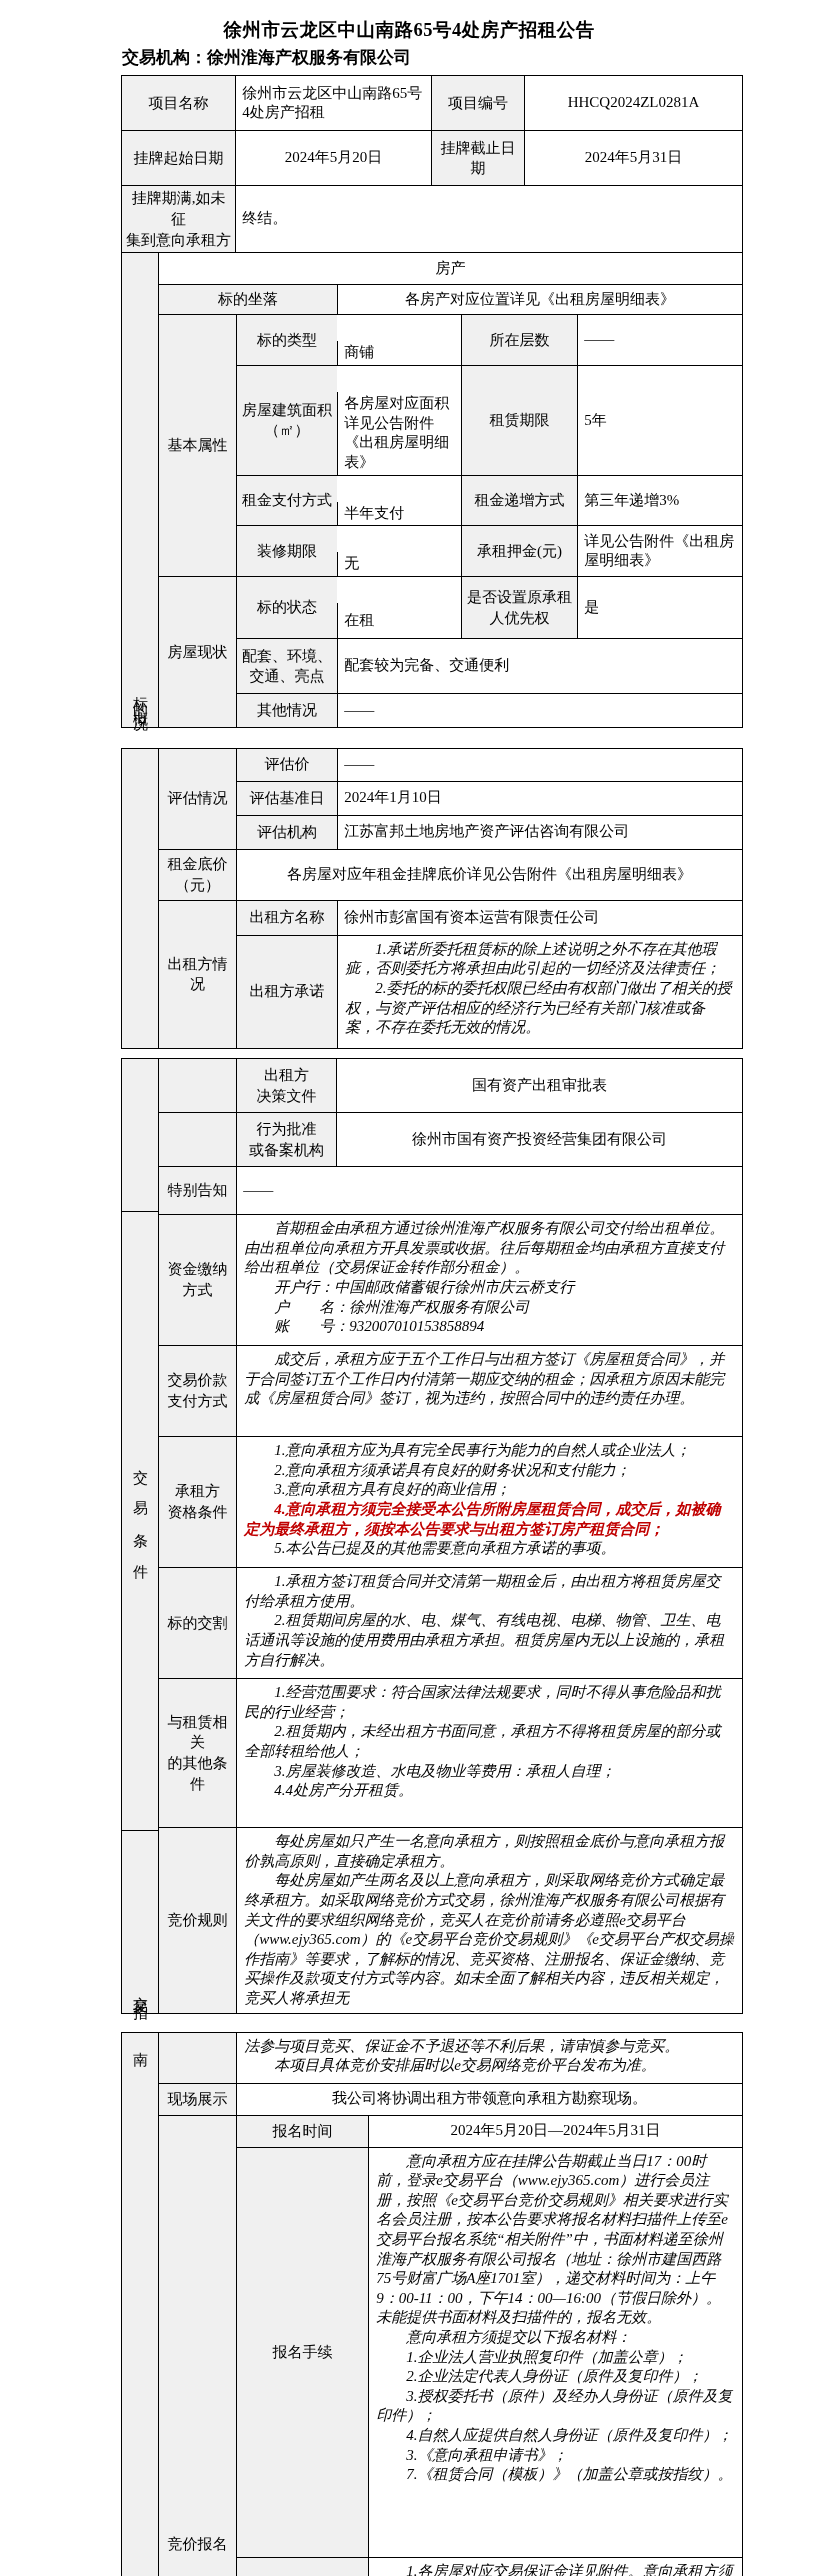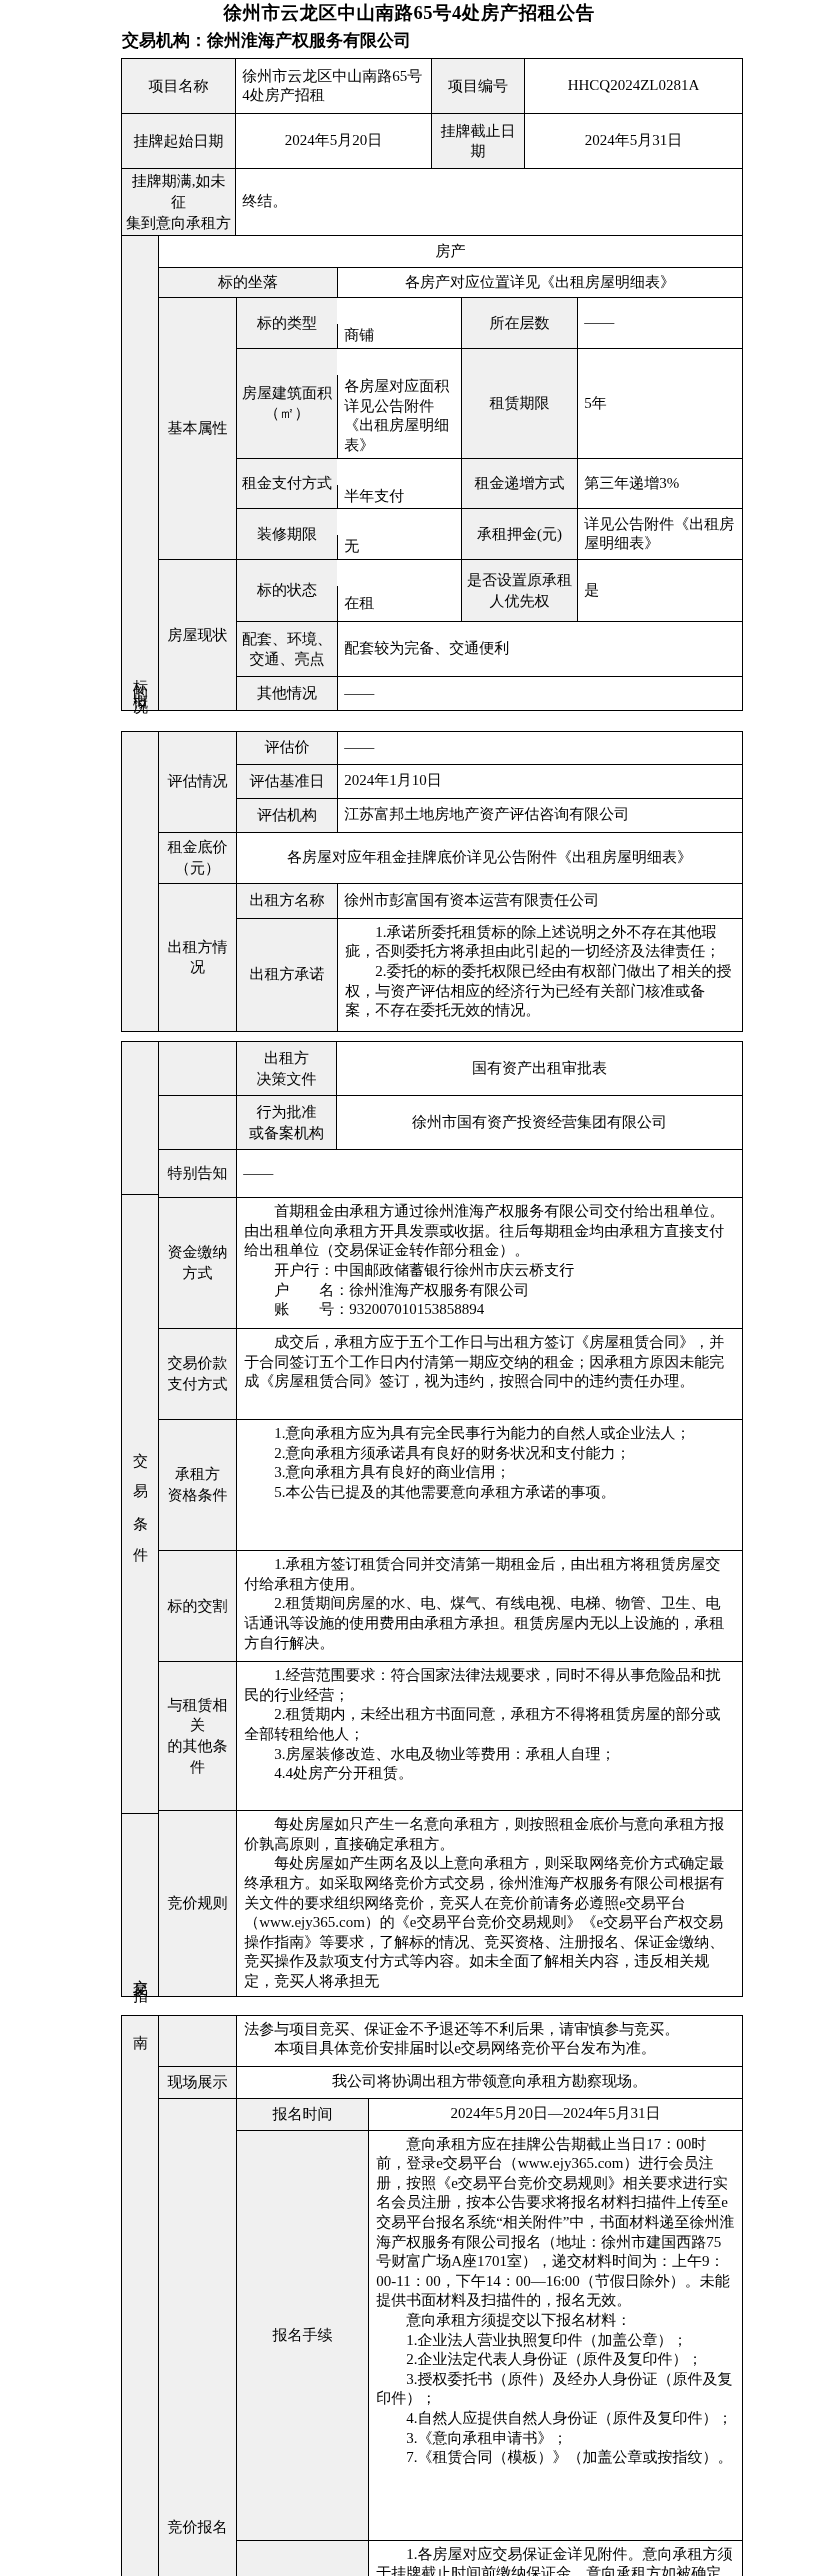--- a/index.html
+++ b/index.html
@@ -1,35 +1,35 @@
 <!DOCTYPE html>
 <html style="font-size:8.2px"><head>
 <meta charset="utf-8">
 <style>
   html,body { margin:0; padding:0; background:#ffffff; }
   body { width:818px; font-family:"Liberation Serif","DejaVu Serif",serif; color:#000; }
   .page { width:818px; }
-  .doc-title { margin-top:0; text-align:center; font-size:18.5px; font-weight:bold; letter-spacing:0.5px; }
+  .doc-title { margin-top:17px; text-align:center; font-size:18.5px; font-weight:bold; letter-spacing:0.5px; }
   .agency { margin:4.1px 0 6.2px 122px; font-size:17px; font-weight:bold; }
 
   .tbl { margin-left:121px; width:622px; border:1.5px solid #000; box-sizing:border-box; background:#fff; }
   .gap38 { height:19.6px; } .gap18 { height:9.3px; } .gap35 { height:18px; }
 
   .stack { display:flex; flex-direction:column; }
   .stack > * + * { border-top:1px solid #000; }
   .hrow { display:flex; align-items:stretch; }
   .hrow > * + * { border-left:1px solid #000; }
 
   .cell { box-sizing:border-box; }
   .lab { background:#f0f0f0; display:flex; align-items:center; justify-content:center;
          text-align:center; white-space:pre-line; font-size:15px; line-height:20.6px; padding:2.1px 3.1px; }
   .val { background:#fff; display:flex; align-items:center; font-size:15px; line-height:19.6px; padding:2.1px 6.2px; }
   .ctr { justify-content:center; text-align:center; }
   .txt { background:#fff; font-size:15px; padding:4.1px 7.2px; }
-  .txt p { margin:0; line-height:19.6px; text-indent:2em; }
+  .txt p { margin:0; line-height:19.6px; text-indent:2em;font-style:italic; }
   .txt p.noind { text-indent:0; }
   .red { color:#c00000; font-weight:bold; }
 
   .w70{flex:0 0 36px;} .w150{flex:0 0 77px;} .w195{flex:0 0 100px;}
   .w220{flex:0 0 113px;} .w225{flex:0 0 116px;} .w240{flex:0 0 124px;margin-top:26px;} .w255{flex:0 0 131px;}
   .w380{flex:0 0 196px;} .w180{flex:0 0 93px;}
   .fill{flex:1 1 auto; min-width:0;}
 
   .c0 { background:#f0f0f0; display:flex; justify-content:center; }
   .c0-end { align-items:flex-end; padding-bottom:14.4px; }
@@ -227,20 +227,21 @@
           <p>成交后，承租方应于五个工作日与出租方签订《房屋租赁合同》，并于合同签订五个工作日内付清第一期应交纳的租金；因承租方原因未能完成《房屋租赁合同》签订，视为违约，按照合同中的违约责任办理。</p>
         </div>
       </div>
       <div class="hrow" style="min-height:130px">
         <div class="cell lab w150">承租方
 资格条件</div>
         <div class="cell txt fill">
           <p>1.意向承租方应为具有完全民事行为能力的自然人或企业法人；</p>
           <p>2.意向承租方须承诺具有良好的财务状况和支付能力；</p>
           <p>3.意向承租方具有良好的商业信用；</p>
+          <p class="red">4.意向承租方须完全接受本公告所附房屋租赁合同，成交后，如被确定为最终承租方，须按本公告要求与出租方签订房产租赁合同；</p>
           <p>5.本公告已提及的其他需要意向承租方承诺的事项。</p>
         </div>
       </div>
       <div class="hrow" style="min-height:110px">
         <div class="cell lab w150">标的交割</div>
         <div class="cell txt fill">
           <p>1.承租方签订租赁合同并交清第一期租金后，由出租方将租赁房屋交付给承租方使用。</p>
           <p>2.租赁期间房屋的水、电、煤气、有线电视、电梯、物管、卫生、电话通讯等设施的使用费用由承租方承担。租赁房屋内无以上设施的，承租方自行解决。</p>
         </div>
       </div>

